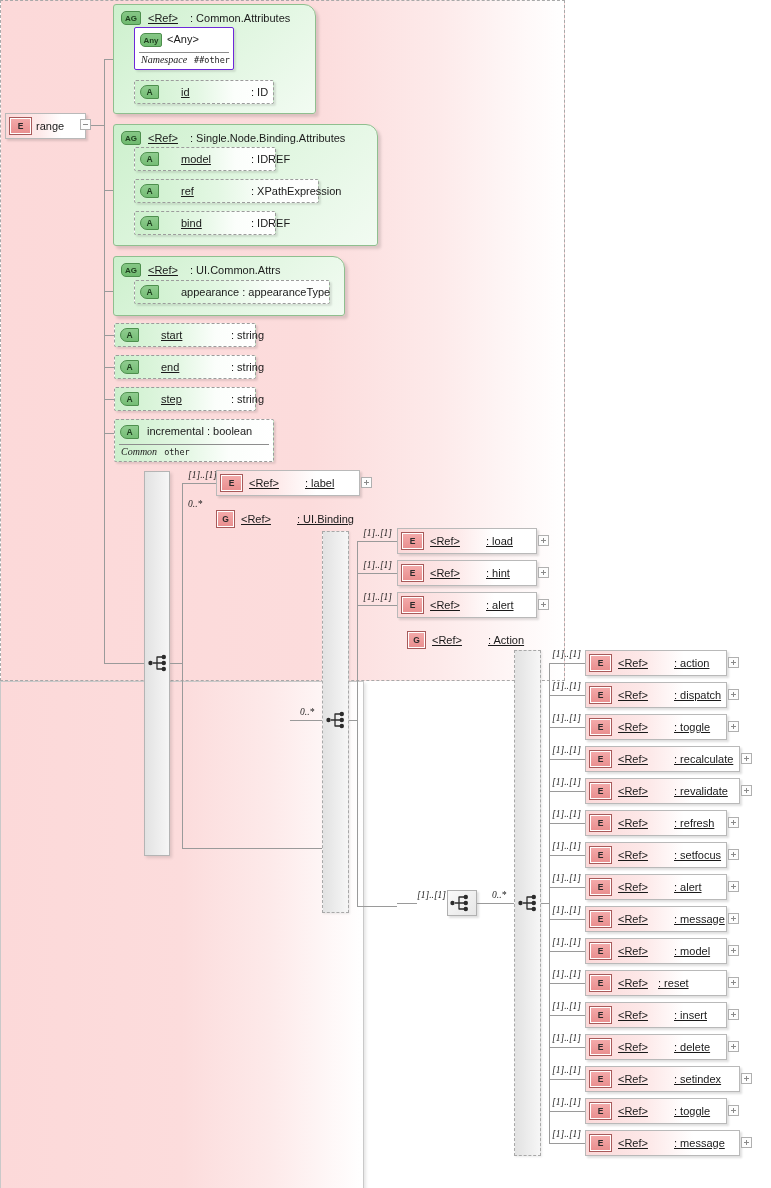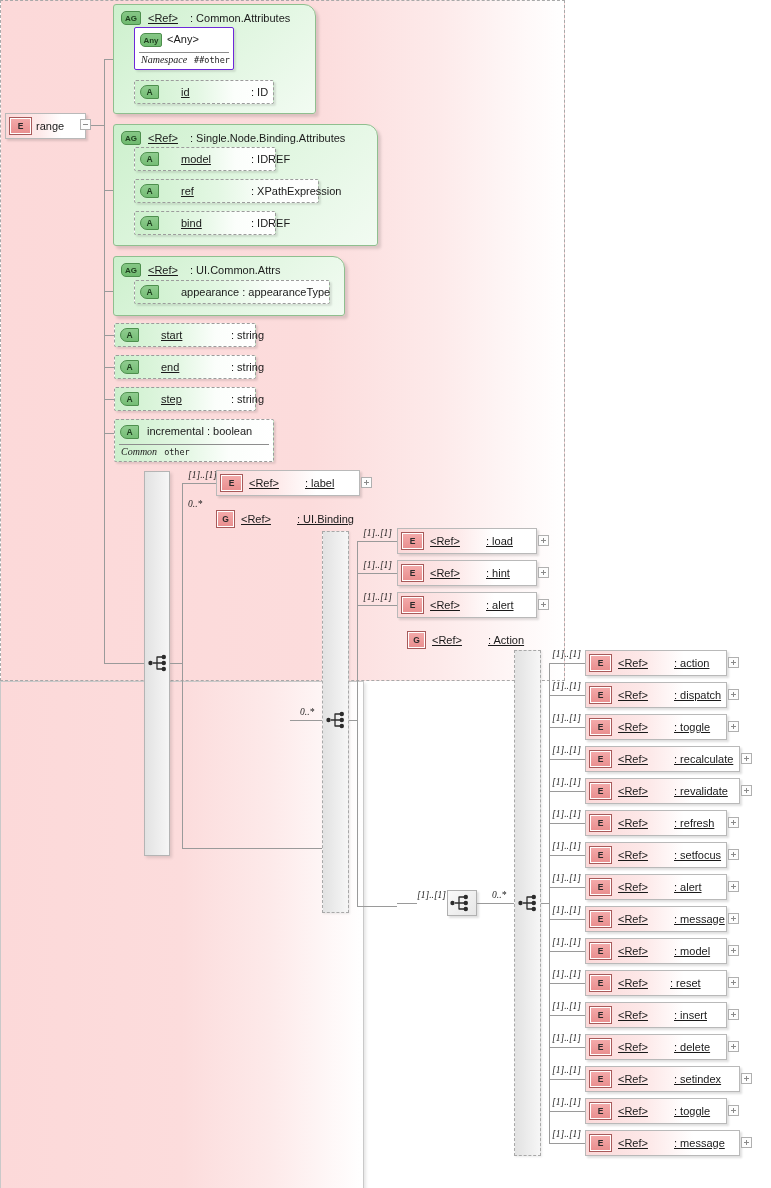--- a/index.html
+++ b/index.html
@@ -402,21 +402,21 @@
         <span class="ico ico-e">E</span>
         <span class="lbl tag" style="margin-left: 32px;">&lt;Ref&gt;</span>
         <span class="lbl nm" style="position: absolute; left: 88px;">: model</span>
       </div>
       <div class="exp plus" style="left: 728px; top: 945px;"></div>
       <div class="ln lnh" style="left: 549px; top: 983px; width: 36px;"></div>
       <div class="card" style="left: 552px; top: 969px;">[1]..[1]</div>
       <div class="node el" style="left: 585px; top: 970px; width: 142px;">
         <span class="ico ico-e">E</span>
         <span class="lbl tag" style="margin-left: 32px;">&lt;Ref&gt;</span>
-        <span class="lbl nm" style="position: absolute; left: 84px;">: reset</span>
+        <span class="lbl nm" style="position: absolute; left: 72px;">: reset</span>
       </div>
       <div class="exp plus" style="left: 728px; top: 977px;"></div>
       <div class="ln lnh" style="left: 549px; top: 1015px; width: 36px;"></div>
       <div class="card" style="left: 552px; top: 1001px;">[1]..[1]</div>
       <div class="node el" style="left: 585px; top: 1002px; width: 142px;">
         <span class="ico ico-e">E</span>
         <span class="lbl tag" style="margin-left: 32px;">&lt;Ref&gt;</span>
         <span class="lbl nm" style="position: absolute; left: 88px;">: insert</span>
       </div>
       <div class="exp plus" style="left: 728px; top: 1009px;"></div>

